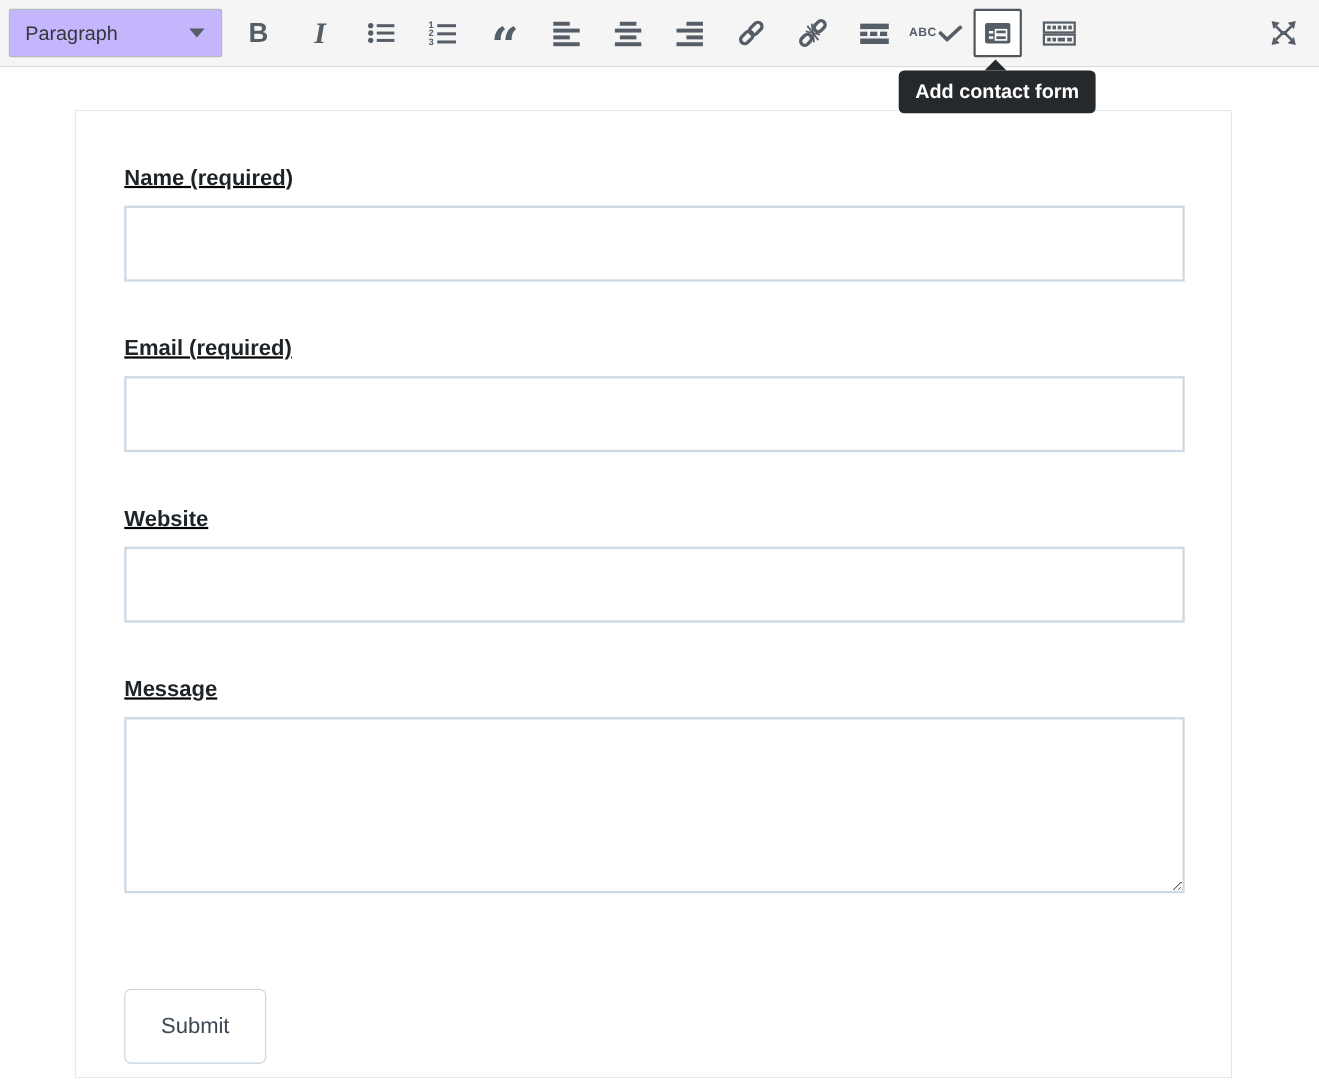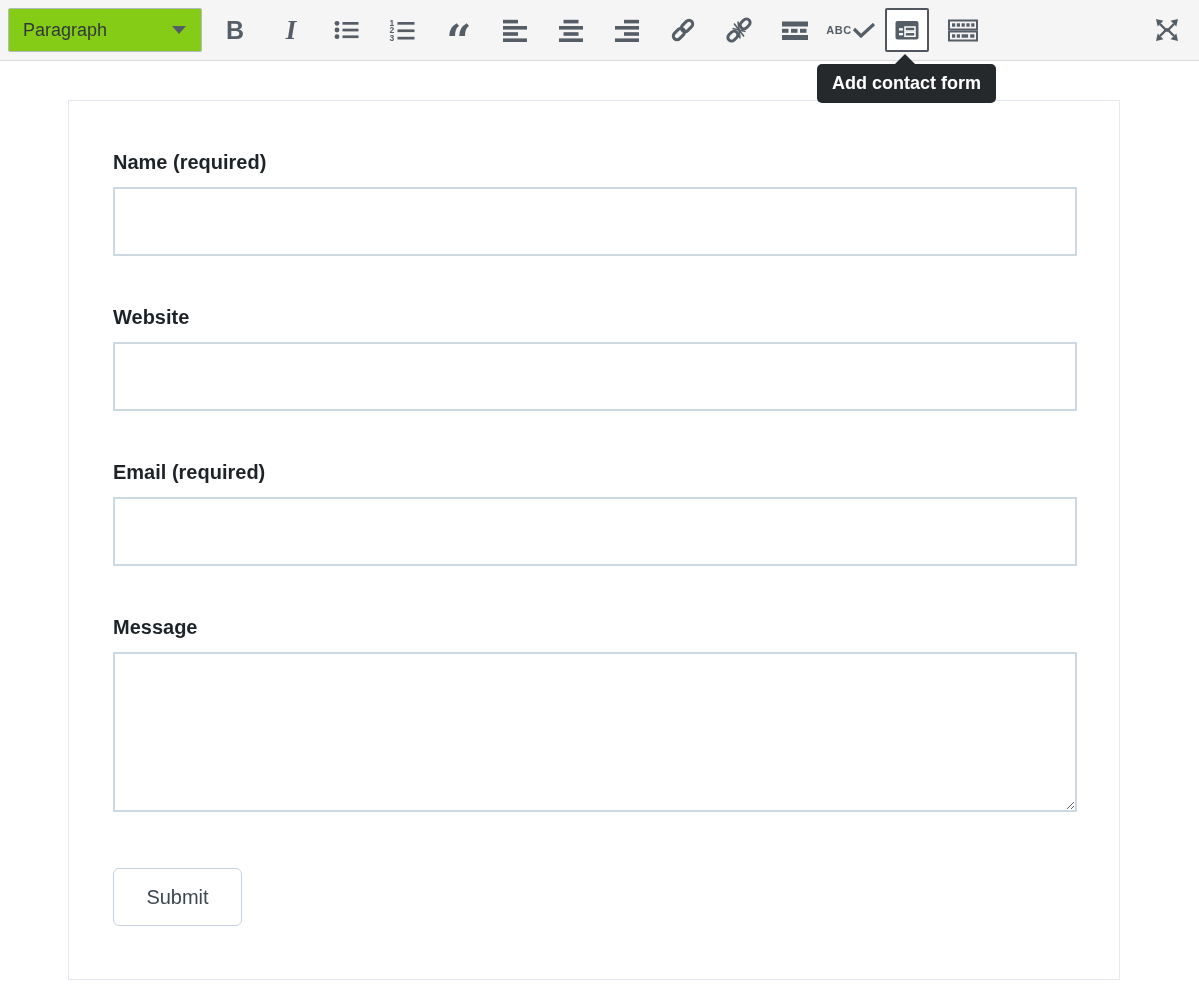--- a/index.html
+++ b/index.html
@@ -13,21 +13,21 @@
 
   
   .toolbar {
     position: absolute; top:0; left:0; width:1199px; height:61px;
     background:#f5f5f5;
     border-bottom:1px solid #dcdcde;
     display:flex; align-items:center;
     padding:0 4px 0 8px;
   }
   .format-select {
-    width:194px; height:44px; background:#84cc16;
+    width:194px; height:44px; background:#c4b5fd;
     border:1px solid #b4b9be; border-radius:2px;
     display:flex; align-items:center; justify-content:space-between;
     padding:0 15px 0 14px; cursor:pointer;
     font-size:18px; color:#32373c;
   }
   .caret-down {
     width:0; height:0;
     border-left:7px solid transparent; border-right:7px solid transparent;
     border-top:8px solid #555d66;
   }
@@ -64,39 +64,39 @@
     border-left:10px solid transparent; border-right:10px solid transparent;
     border-bottom:10px solid #26292c;
   }
 
   
   .form-panel {
     position:absolute; left:68px; top:100px; width:1052px; height:880px;
     background:#fff; border:1px solid #e3e9ee;
     padding:49px 42px 0 44px;
   }
-  .field { margin-bottom:49px; }
+  .field { margin-bottom:49px;text-decoration:underline; }
   .field.last { margin-bottom:16px; }
   .field-label {
     display:block; font-size:20px; font-weight:700; color:#1d2327;
     line-height:24px; margin-bottom:13px;
   }
   .text-input {
     display:block; width:100%; height:69px;
     border:2px solid #ccd8e2; border-radius:0; background:#fff;
     font-size:18px; padding:0 12px; color:#1d2327; outline:none;
   }
   .textarea-input {
     display:block; width:100%; height:160px;
     border:2px solid #ccd8e2; border-radius:0; background:#fff;
     font-size:18px; padding:10px 12px; color:#1d2327; outline:none;
     resize:both; font-family:"Liberation Sans", sans-serif;
   }
   .submit-btn {
-    margin-top:40px; width:129px; height:58px;
+    margin-top:71px; width:129px; height:68px;
     background:#fff; border:1.5px solid #c6d3df; border-radius:6px;
     font-size:20px; color:#3c4752; cursor:pointer;
     font-family:"Liberation Sans", sans-serif;
   }
 </style>
 </head>
 <body>
 
 <div class="toolbar">
 
@@ -263,26 +263,26 @@
 </div>
 
 <div class="form-panel">
 
   <div class="field">
     <label class="field-label">Name (required)</label>
     <input class="text-input" type="text" value="" style="">
   </div>
 
   <div class="field">
+    <label class="field-label">Email (required)</label>
+    <input class="text-input" type="text" value="" style="">
+  </div>
+
+  <div class="field">
     <label class="field-label">Website</label>
-    <input class="text-input" type="text" value="" style="">
-  </div>
-
-  <div class="field">
-    <label class="field-label">Email (required)</label>
     <input class="text-input" type="text" value="" style="">
   </div>
 
   <div class="field last">
     <label class="field-label">Message</label>
     <textarea class="textarea-input" style=""></textarea>
   </div>
 
   <button class="submit-btn">Submit</button>
 </div>

